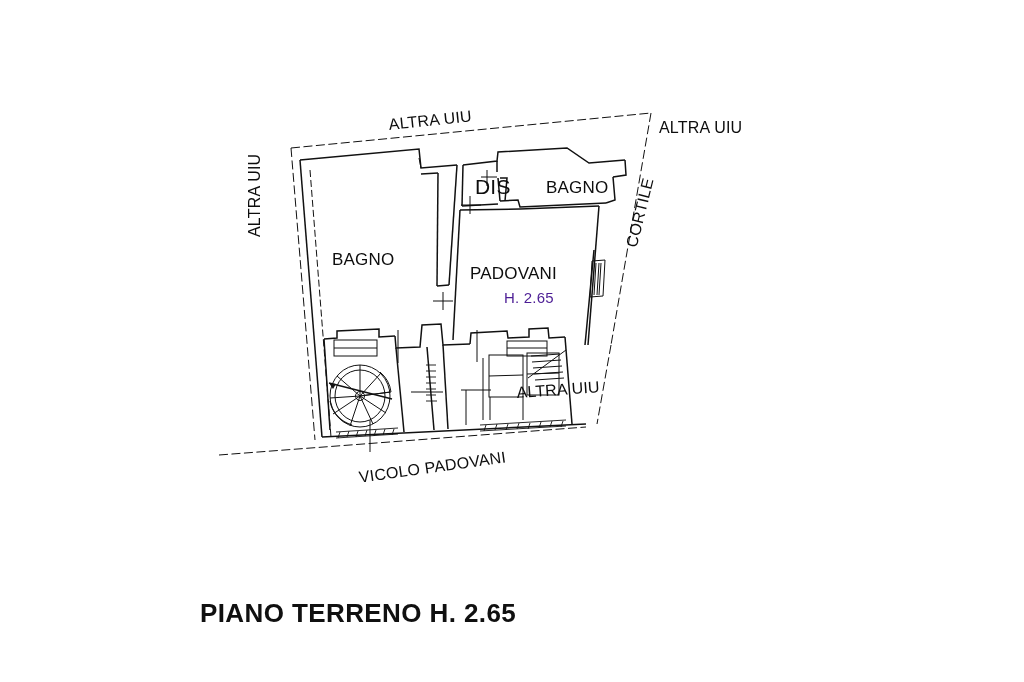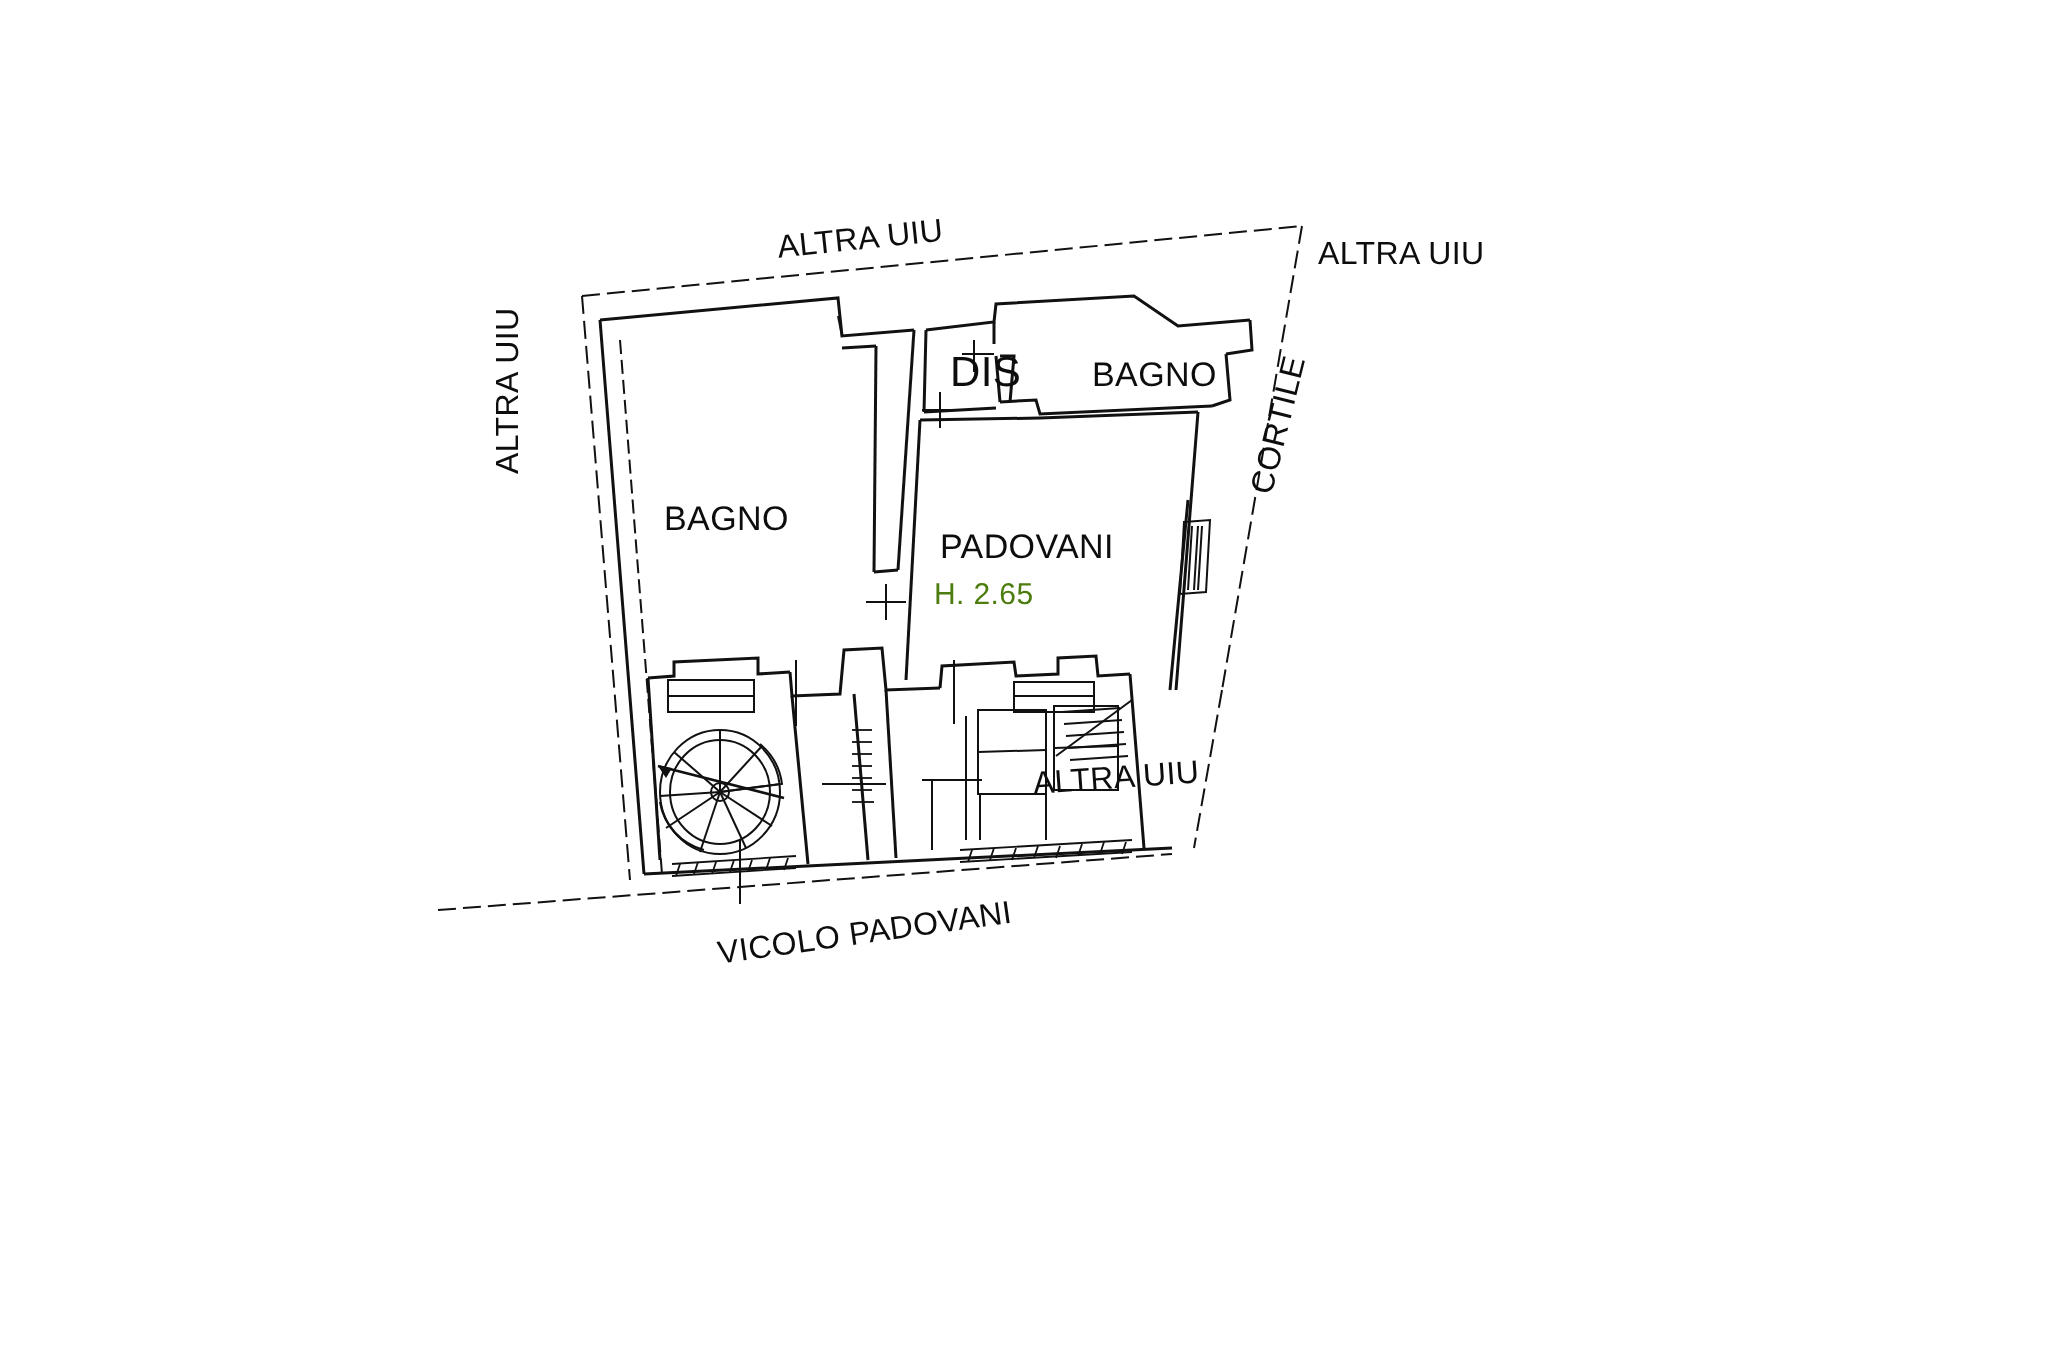--- a/index.html
+++ b/index.html
@@ -235,32 +235,33 @@
         <path d="M 419,158 L 421,168"></path>
       </g>
 
     </g>
   </svg>
 
   <div class="lbl" style="left:332px; top:251px; font-size:17px;">BAGNO</div>
 
   <div class="lbl" style="left:470px; top:265px; font-size:17px;">PADOVANI</div>
 
-  <div class="lbl" style="left:467px; top:290px; font-size:15px; color:#4d7c0f;">H. 2.65</div>
+  <div class="lbl" style="left:504px; top:290px; font-size:15px; color:#4c1d95;">H. 2.65</div>
 
   <div class="lbl" style="left:475px; top:176px; font-size:21px;">DIS</div>
 
   <div class="lbl" style="left:546px; top:179px; font-size:17px;">BAGNO</div>
 
   <div class="lbl" style="left:388px; top:117px; font-size:16px; transform:rotate(-6deg); transform-origin:left top;">ALTRA UIU</div>
 
   <div class="lbl" style="left:659px; top:120px; font-size:16px;">ALTRA UIU</div>
 
   <div class="lbl" style="left:247px; top:237px; font-size:16px; transform:rotate(-90deg); transform-origin:left top;">ALTRA UIU</div>
 
   <div class="lbl" style="left:516px; top:385px; font-size:16px; transform:rotate(-4deg); transform-origin:left top;">ALTRA UIU</div>
 
   <div class="lbl" style="left:624px; top:245px; font-size:16px; transform:rotate(-76deg); transform-origin:left top;">CORTILE</div>
 
   <div class="lbl" style="left:358px; top:470px; font-size:16px; transform:rotate(-8deg); transform-origin:left top;">VICOLO PADOVANI</div>
 
+  <div id="title-text">PIANO TERRENO H. 2.65</div>
 
 </div>
 
 </body></html>

